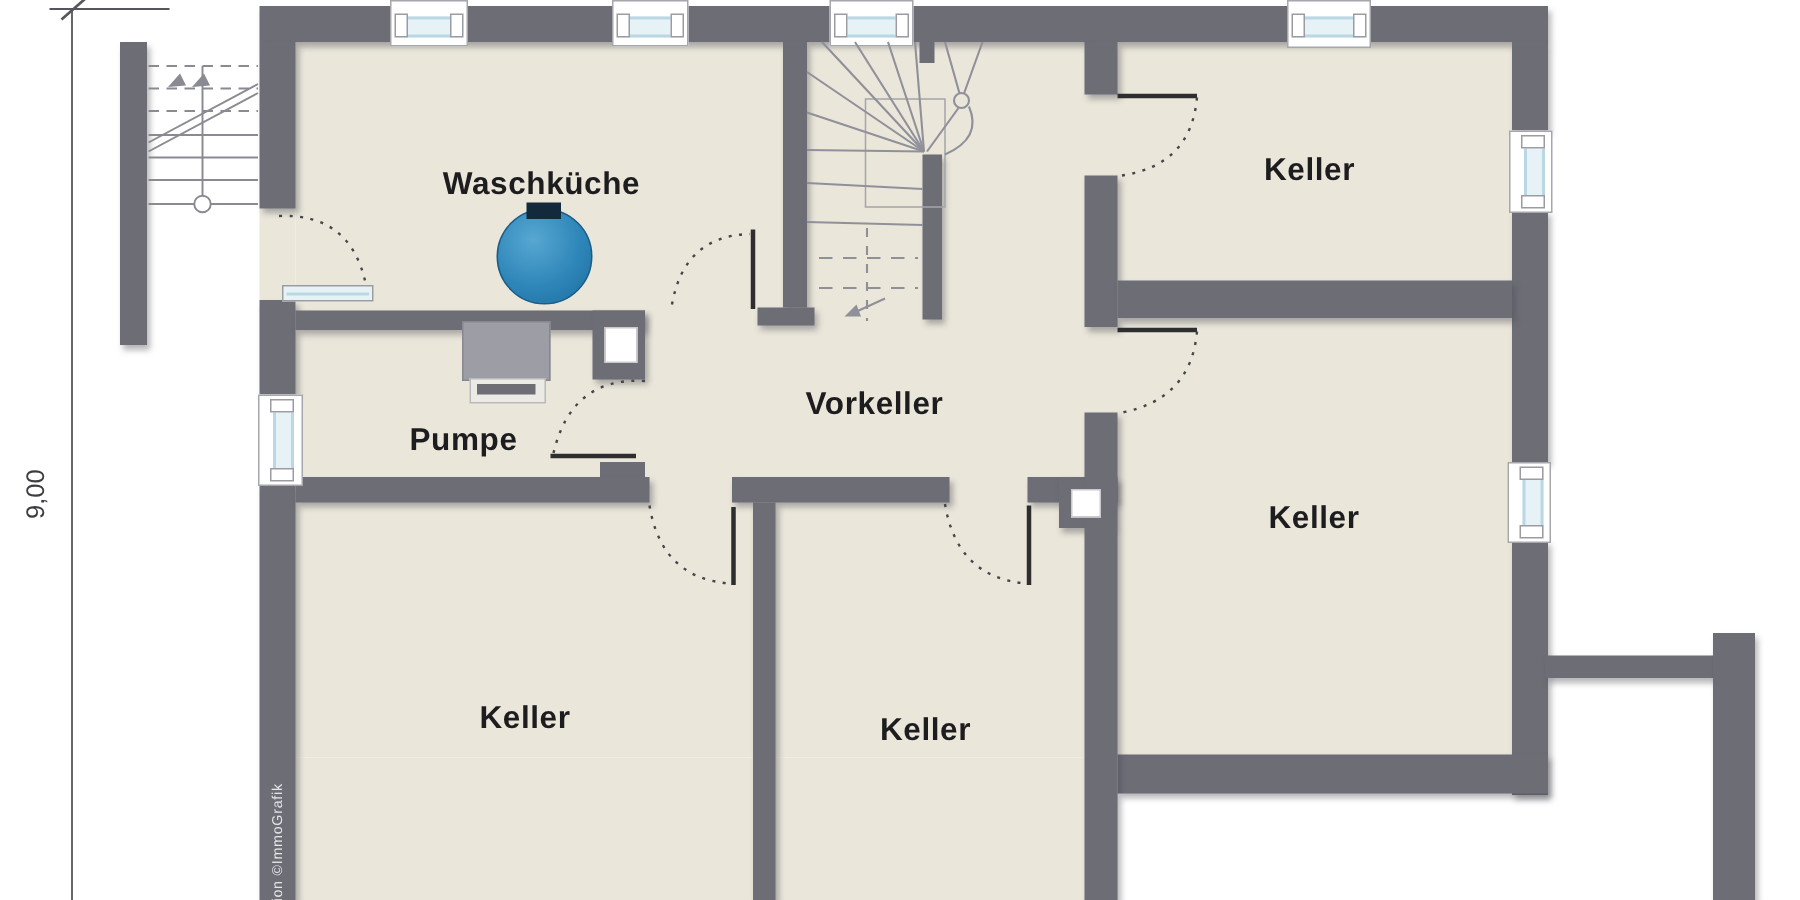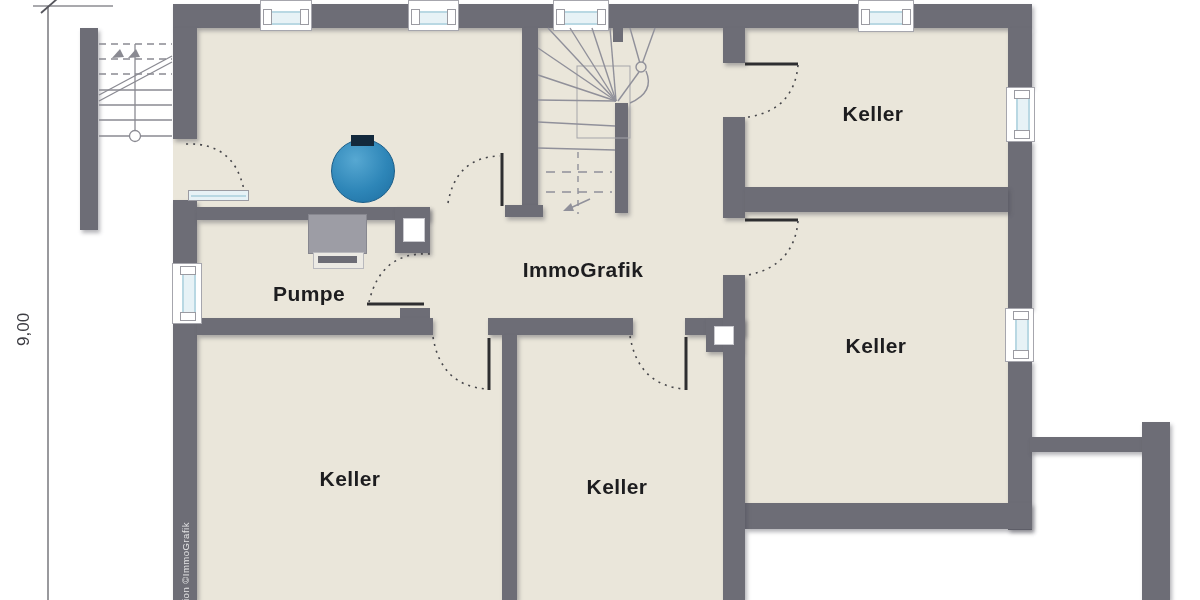--- a/index.html
+++ b/index.html
@@ -211,22 +211,23 @@
       <path d="M430,254 Q381,251 369,302"></path>
       <path d="M433,337 Q441,386 487,389"></path>
       <path d="M630,336 Q638,385 684,389"></path>
       <path d="M798,221 Q794,266 748,275"></path>
       <path d="M798,65 Q794,110 748,117"></path>
       <path d="M448,203 Q456,157 500,156"></path>
       <path d="M186,144 Q234,142 244,190"></path>
     </g>
   </svg>
 
+  <div class="label" style="left:361px;top:123px;">Waschküche</div>
   <div class="label" style="left:309px;top:294px;">Pumpe</div>
-  <div class="label" style="left:583px;top:270px;">ImmoGrafik</div>
+  <div class="label" style="left:583px;top:270px;">Vorkeller</div>
   <div class="label" style="left:873px;top:114px;">Keller</div>
   <div class="label" style="left:876px;top:346px;">Keller</div>
   <div class="label" style="left:350px;top:479px;">Keller</div>
   <div class="label" style="left:617px;top:487px;">Keller</div>
 
   <div id="dim-label">9,00</div>
   <div id="watermark">ion ©ImmoGrafik</div>
 </div>
 
 </body></html>

